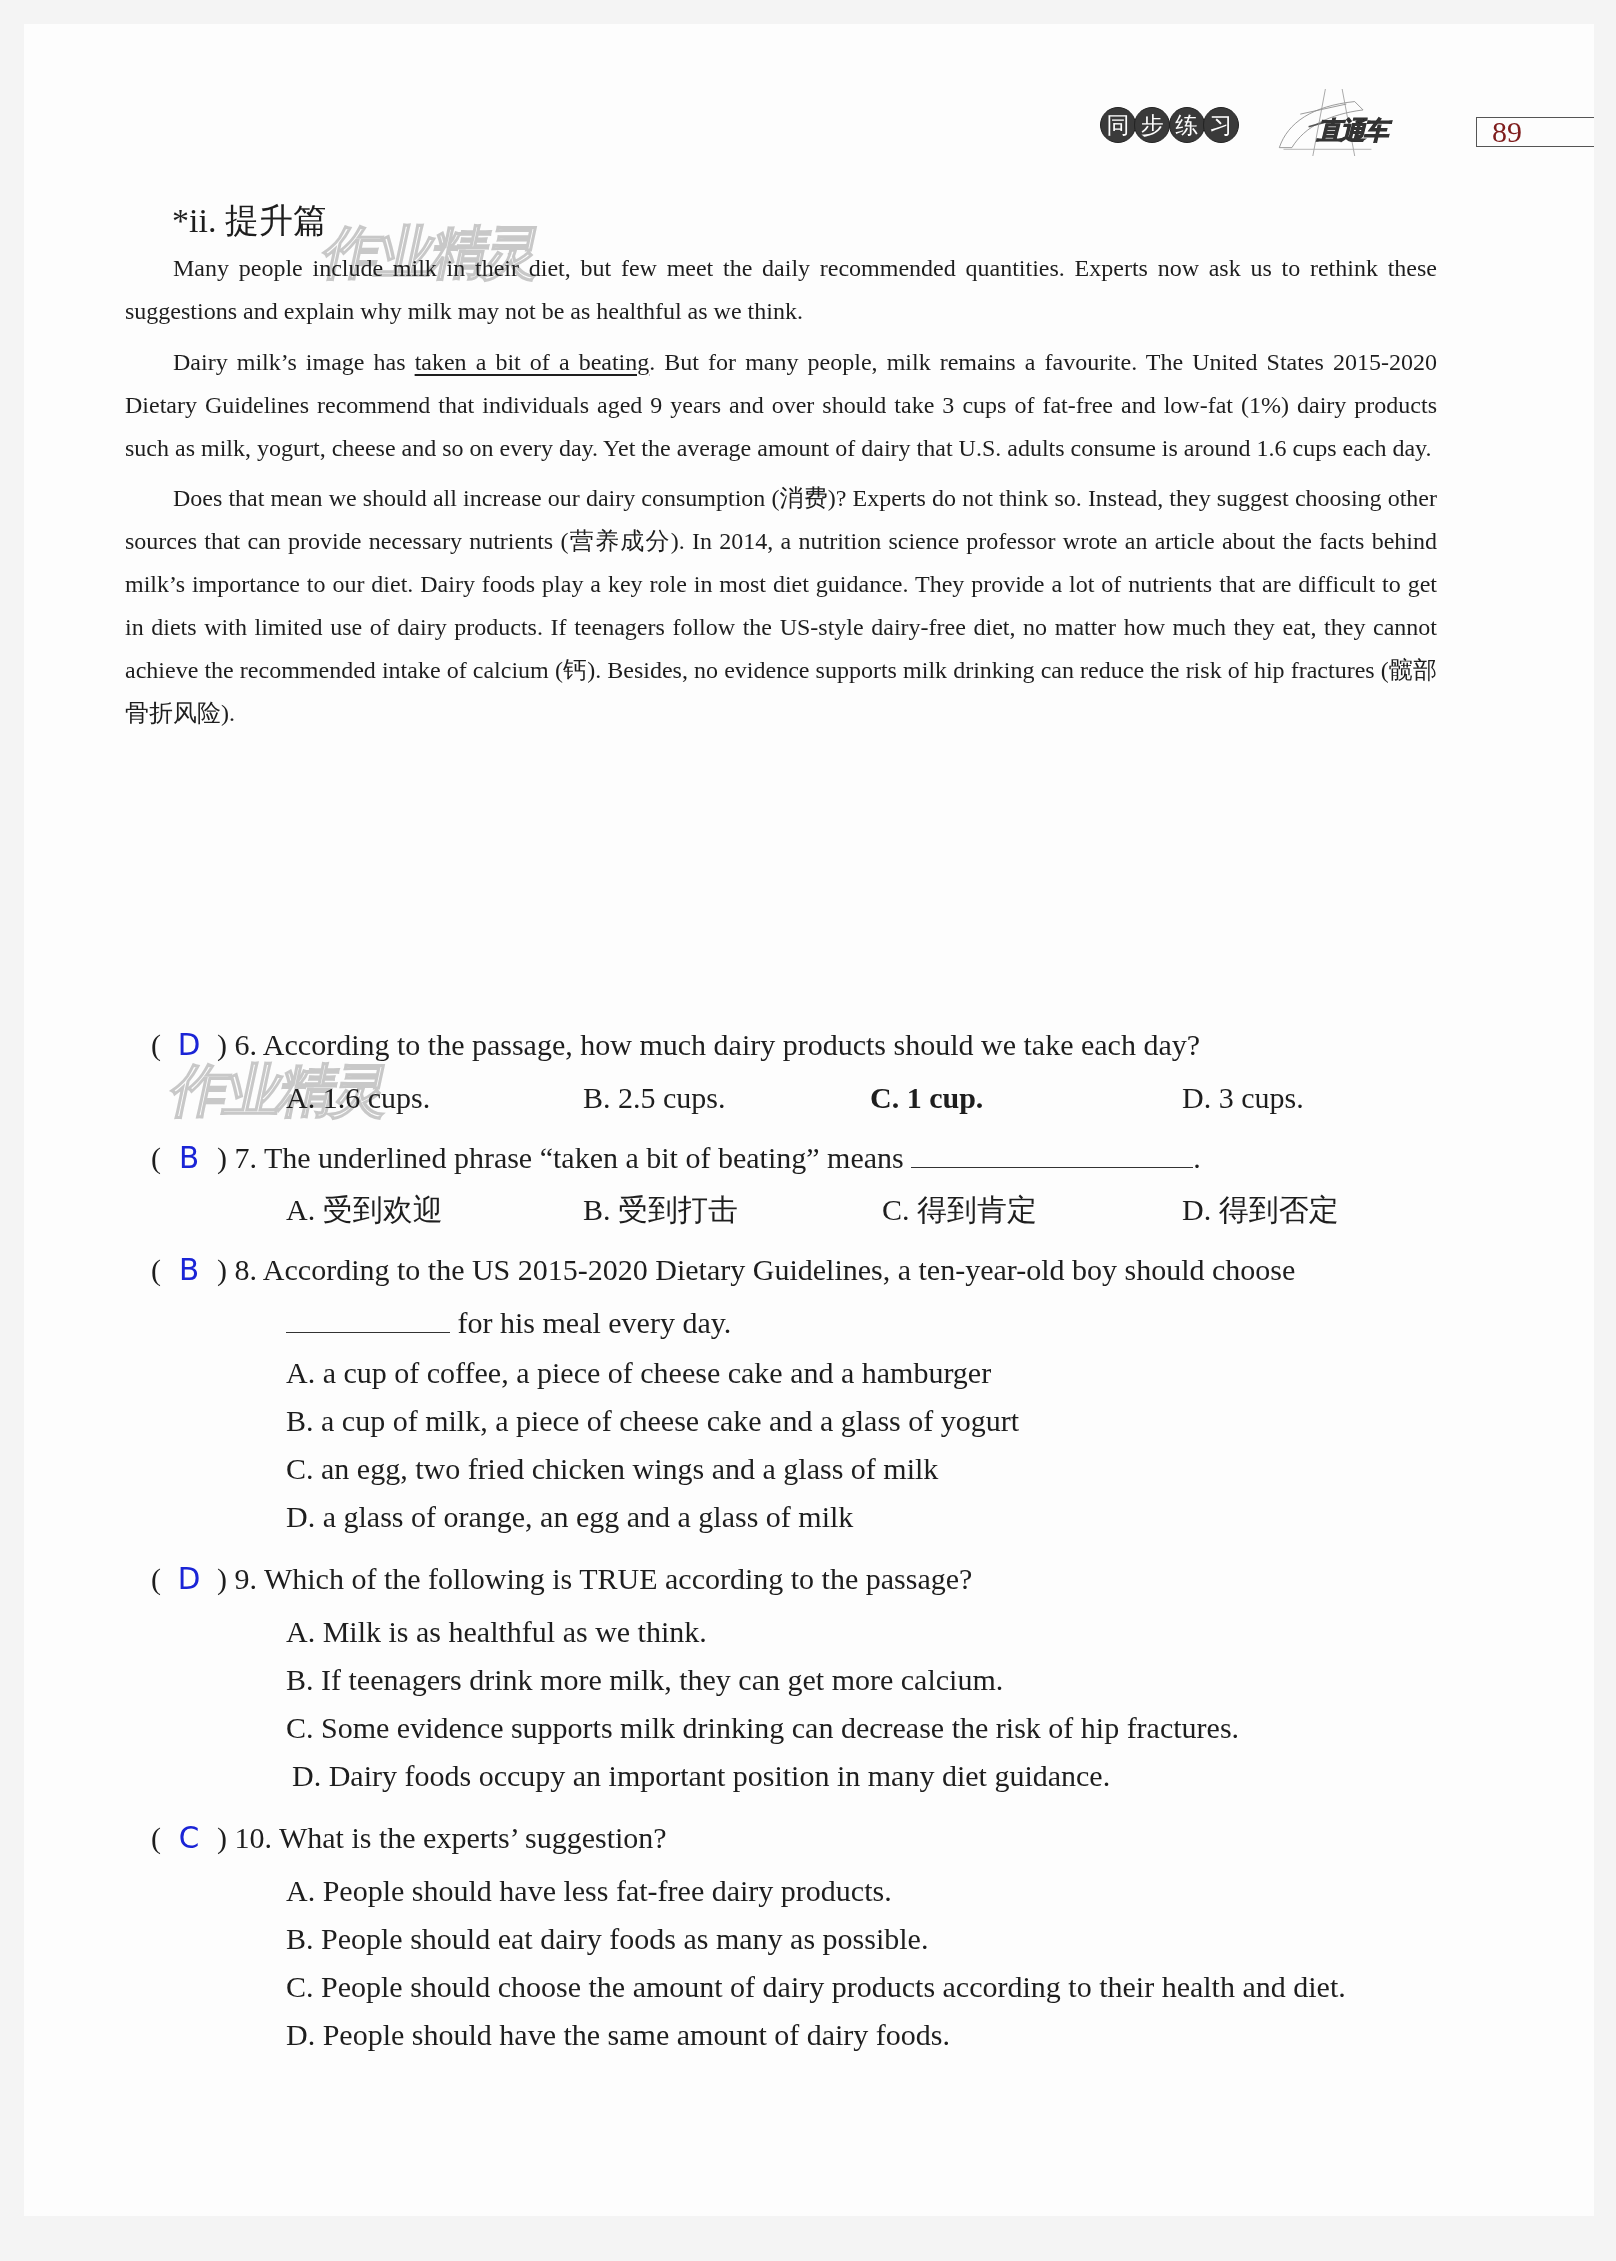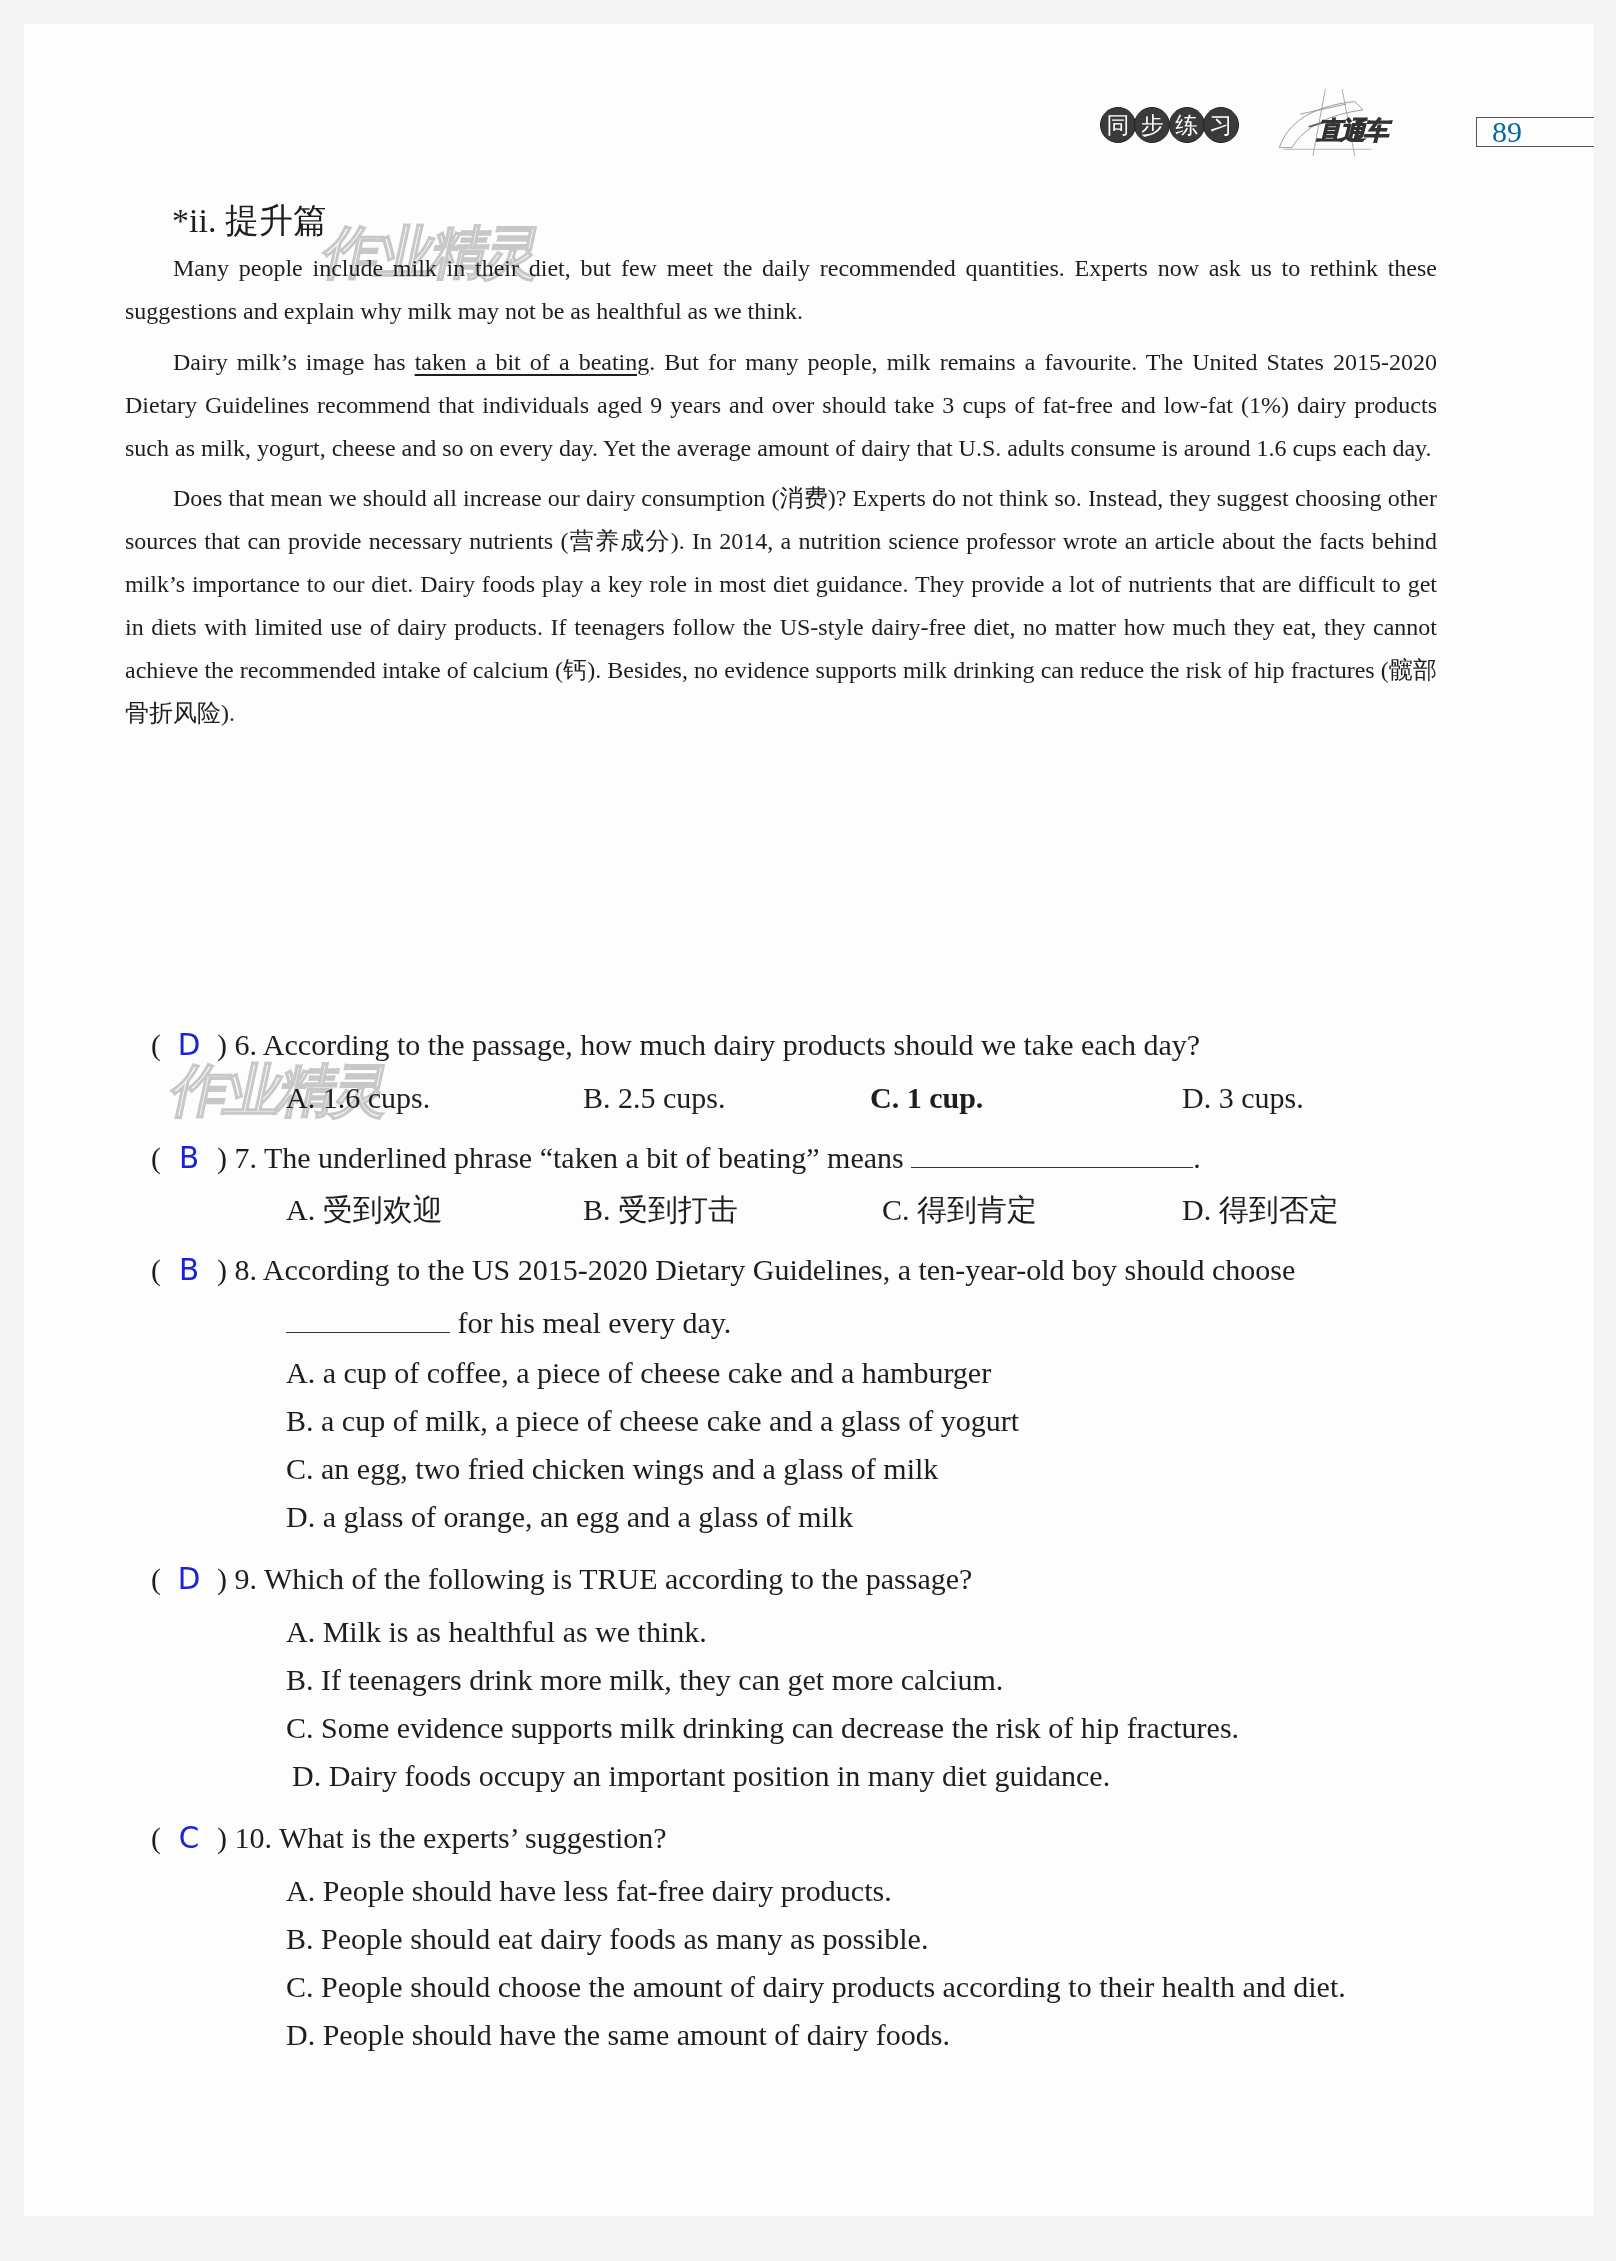--- a/index.html
+++ b/index.html
@@ -39,21 +39,21 @@
       -webkit-text-stroke: 1px #333;
       letter-spacing: -1.7px;
     }
     .page-number-box {
       position: absolute; left: 1476px; top: 117px; width: 118px; height: 30px;
       border-top: 1.3px solid #555; border-left: 1.3px solid #555; border-bottom: 1.3px solid #555;
       box-sizing: border-box;
     }
     .page-number {
       position: absolute; left: 1492px; top: 117px;
-      font-size: 30px; line-height: 30px; color: #0369a1;
+      font-size: 30px; line-height: 30px; color: #7f1d1d;
     }
     
     .section-title {
       position: absolute; left: 172px; top: 204px;
       font-size: 34px; line-height: 34px;
     }
     .passage {
       position: absolute; left: 125px; top: 247px; width: 1312px;
       font-size: 24px; line-height: 43px; text-align: justify;
     }

